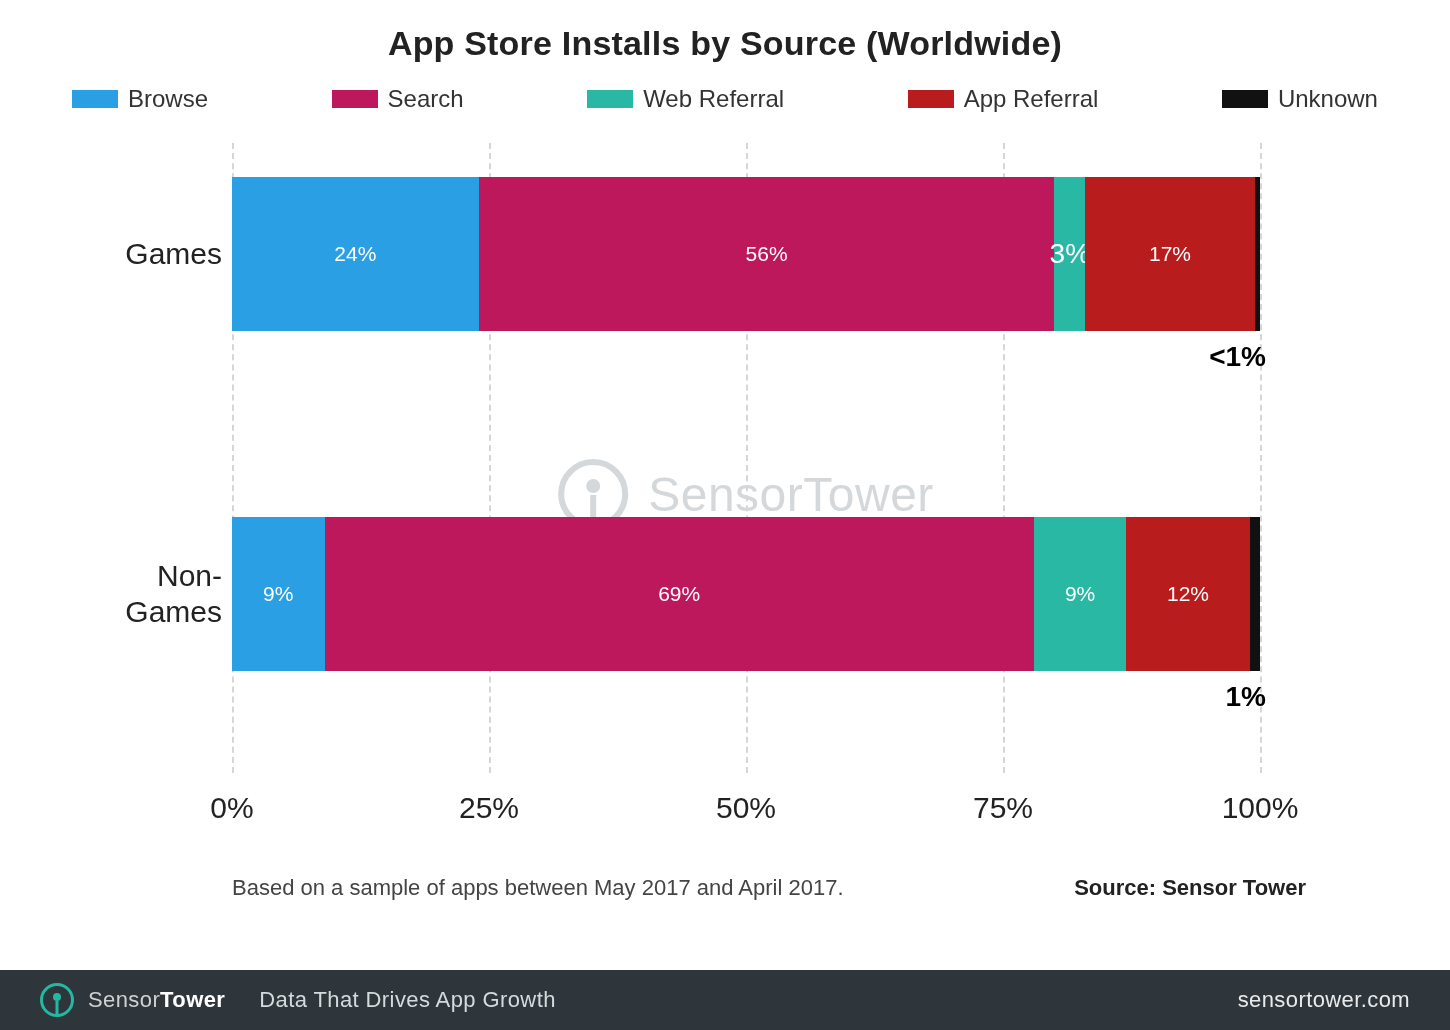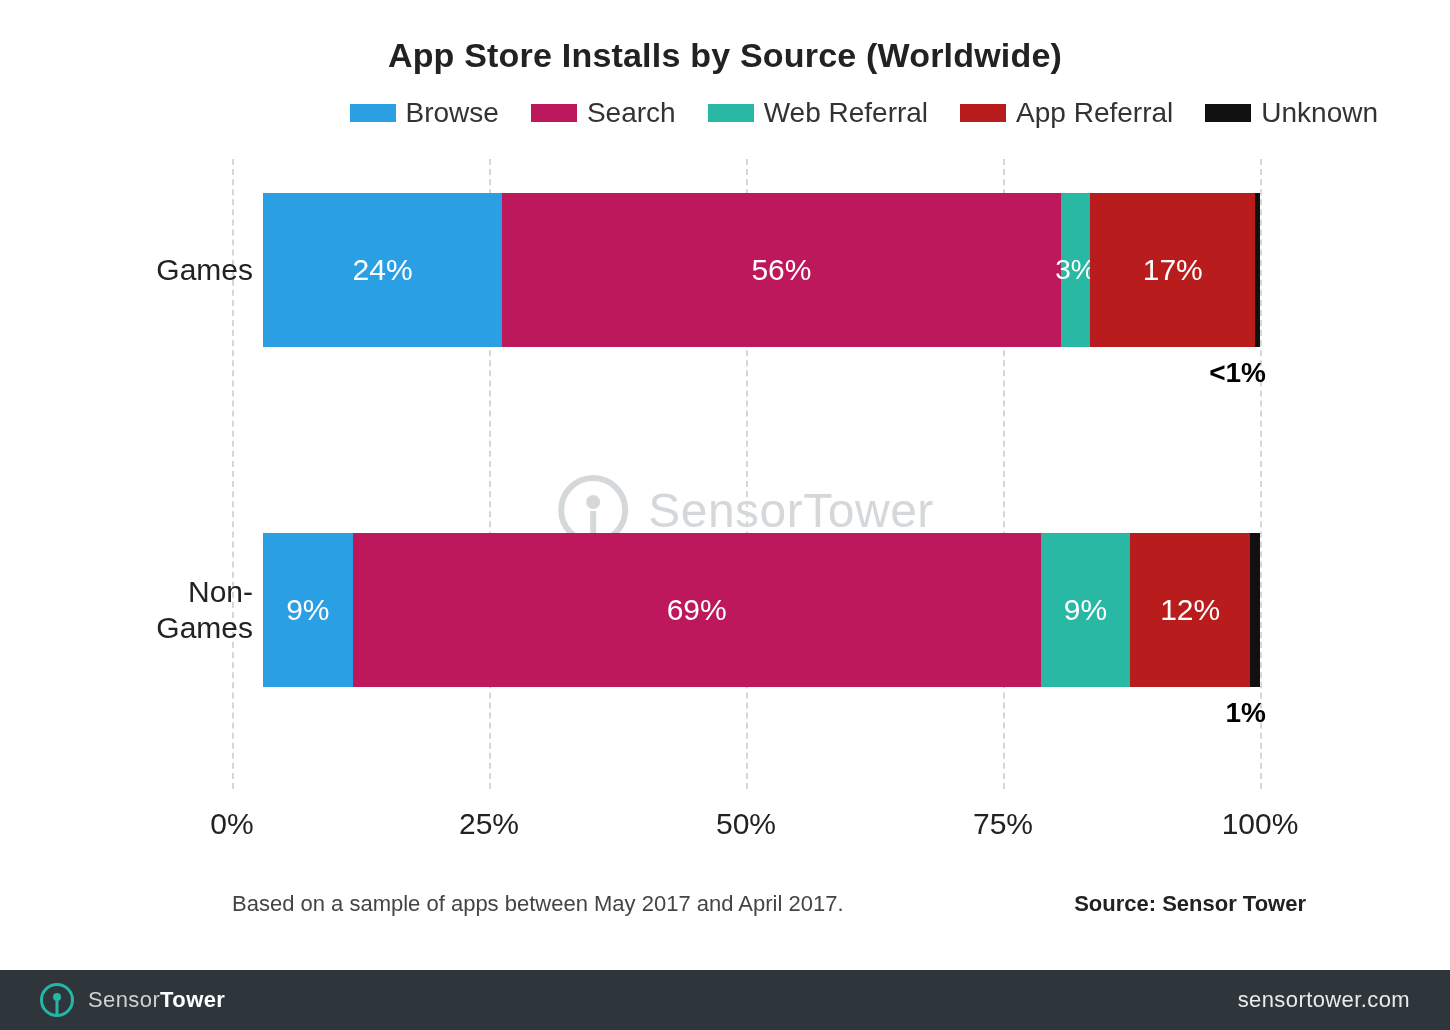--- a/index.html
+++ b/index.html
@@ -5,34 +5,34 @@
   * { box-sizing: border-box; }
   html, body {
     margin: 0; padding: 0; width: 1450px; height: 1030px;
     font-family: -apple-system, BlinkMacSystemFont, "Segoe UI", Helvetica, Arial, sans-serif;
     background: #fff;
     color: #222;
   }
   .chart-wrap {
     width: 1306px;
     margin: 0 auto;
-    padding-top: 36px;
+    padding-top: 24px;
   }
   .title {
     text-align: center;
     font-size: 34px;
     font-weight: 700;
     margin-bottom: 22px;
     letter-spacing: 0.2px;
   }
   .legend {
     display: flex;
-    justify-content: flex-end;
-    gap: 32px;
-    font-size: 28px;
+    justify-content: space-between;
+    gap: 40px;
+    font-size: 24px;
     margin-bottom: 30px;
     color: #333;
   }
   .legend-item { display: flex; align-items: center; gap: 10px; }
   .swatch { width: 46px; height: 18px; display: inline-block; }
   .plot-area {
     position: relative;
     margin-left: 160px;
     width: 1028px;
     height: 630px;
@@ -52,35 +52,35 @@
     margin-left: 160px;
     width: 1028px;
     height: 60px;
     margin-top: 18px;
   }
   .xtick {
     position: absolute; top: 0; transform: translateX(-50%);
     font-size: 30px; color: #222;
   }
 
-  .row-group { position: absolute; left: 0; right: 0; margin-left: 31px; }
+  .row-group { position: absolute; left: 0; right: 0; }
   .row-games     { top: 34px; }
   .row-nongames  { top: 374px; }
 
   .ylabel {
     position: absolute; left: -160px; width: 150px; text-align: right;
     font-size: 30px; color: #222; top: 50%; transform: translateY(-50%);
     line-height: 1.2;
   }
   .bar-row {
     position: relative; width: 100%; height: 154px; display: flex;
   }
   .seg {
     height: 100%; display: flex; align-items: center; justify-content: center;
-    color: #fff; font-size: 30px; white-space: nowrap;
+    color: #fff; font-size: 21px; white-space: nowrap;
   }
   .seg.thin { font-size: 28px; }
   .overflow-label {
     position: absolute; right: -6px; font-weight: 700; font-size: 28px; color: #000;
   }
   .row-games .overflow-label    { top: 164px; }
   .row-nongames .overflow-label { top: 164px; }
 
   .footnotes {
     display: flex; justify-content: space-between;
@@ -235,15 +235,16 @@
     <div class="footnote-right">Source: Sensor Tower</div>
   </div>
 </div>
 
 <div class="bottom-bar">
   <div class="brand">
     <span class="brand-mark"></span>
     <span class="brand-name">
       <span class="thin">Sensor</span><span class="bold">Tower</span>
     </span>
+    <span class="tagline">Data That Drives App Growth</span>
   </div>
   <div>sensortower.com</div>
 </div>
 
 </body></html>

